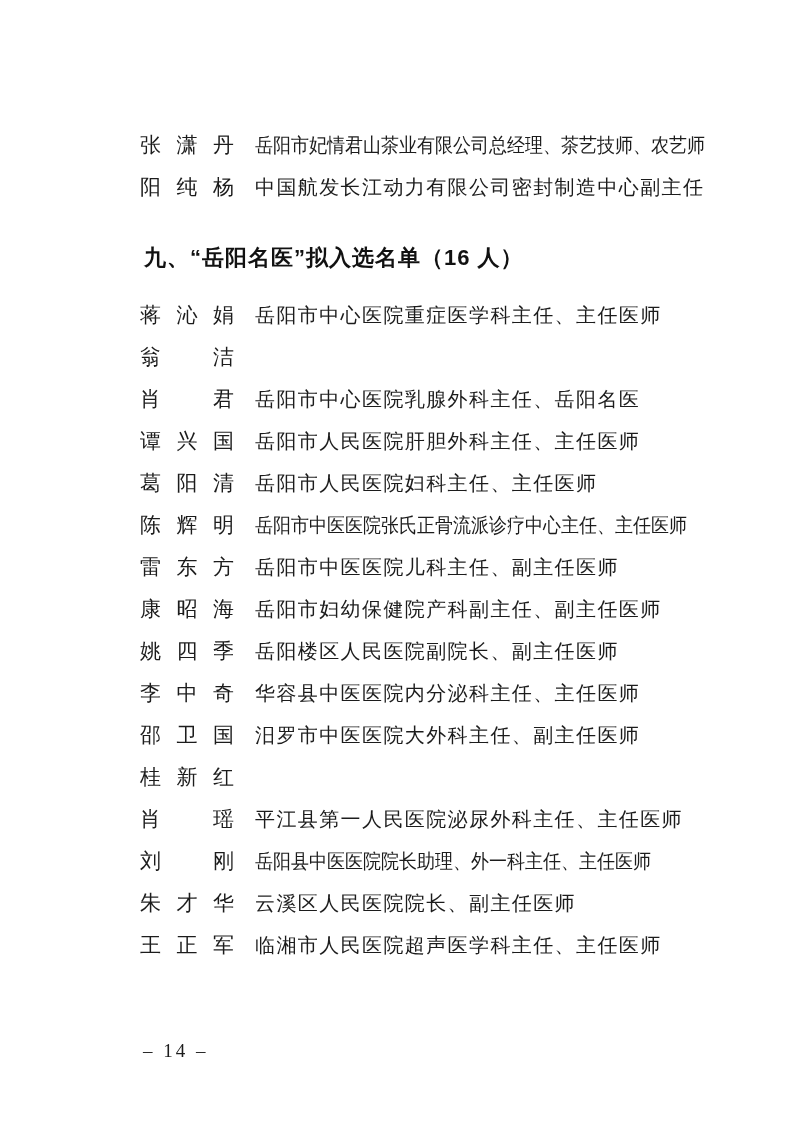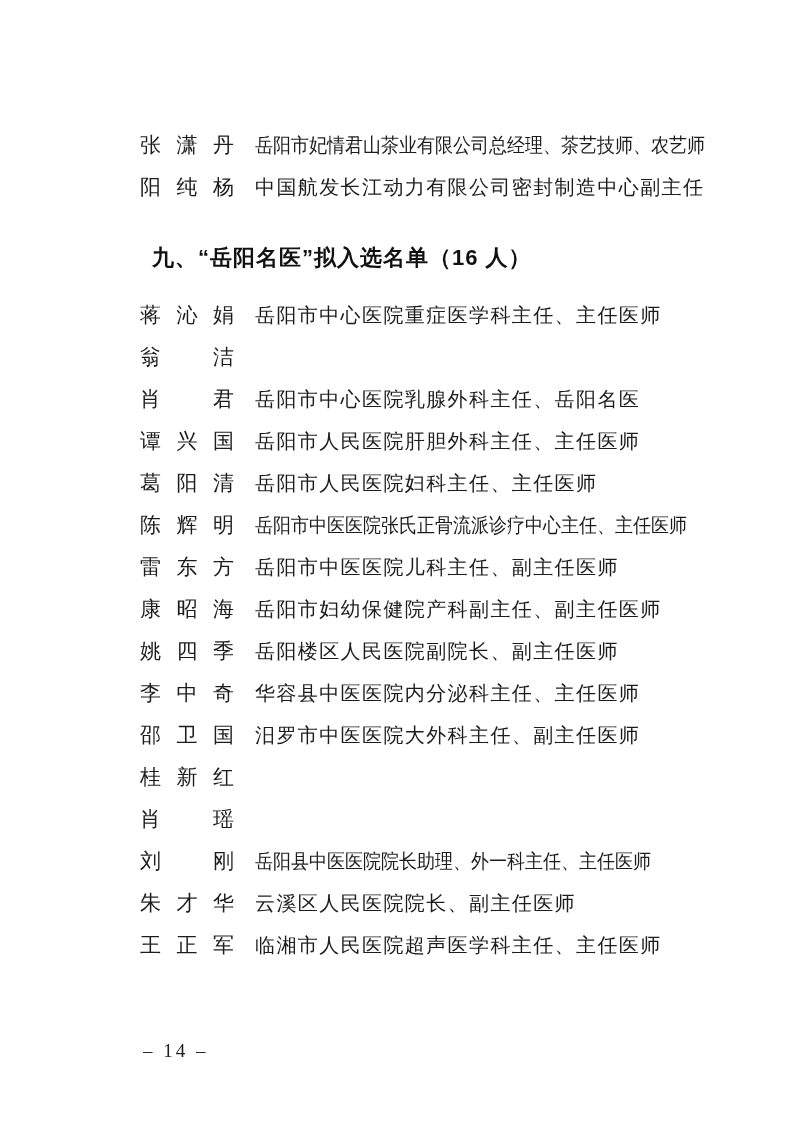--- a/index.html
+++ b/index.html
@@ -47,21 +47,21 @@
     margin-left: 21px;
     font-size: 20px;
     letter-spacing: 1.4px;
   }
   .title.condensed {
     letter-spacing: 0;
     transform: scaleX(0.9);
     transform-origin: left center;
   }
   .heading {
-    margin: 36px 0 8px 12px;
+    margin: 36px 0 8px 4px;
     height: 42px;
     line-height: 42px;
     font-family: "Liberation Sans", "DejaVu Sans", sans-serif;
     font-weight: bold;
     font-size: 22px;
     letter-spacing: 1px;
     color: #111111;
     white-space: nowrap;
   }
   .footer {
@@ -148,20 +148,21 @@
     <span class="name">邵卫国</span>
     <span class="title">汨罗市中医医院大外科主任、副主任医师</span>
   </div>
 
   <div class="row">
     <span class="name">桂新红</span>
   </div>
 
   <div class="row">
     <span class="name">肖　瑶</span>
+    <span class="title">平江县第一人民医院泌尿外科主任、主任医师</span>
   </div>
 
   <div class="row">
     <span class="name">刘　刚</span>
     <span class="title condensed">岳阳县中医医院院长助理、外一科主任、主任医师</span>
   </div>
 
   <div class="row">
     <span class="name">朱才华</span>
     <span class="title">云溪区人民医院院长、副主任医师</span>

